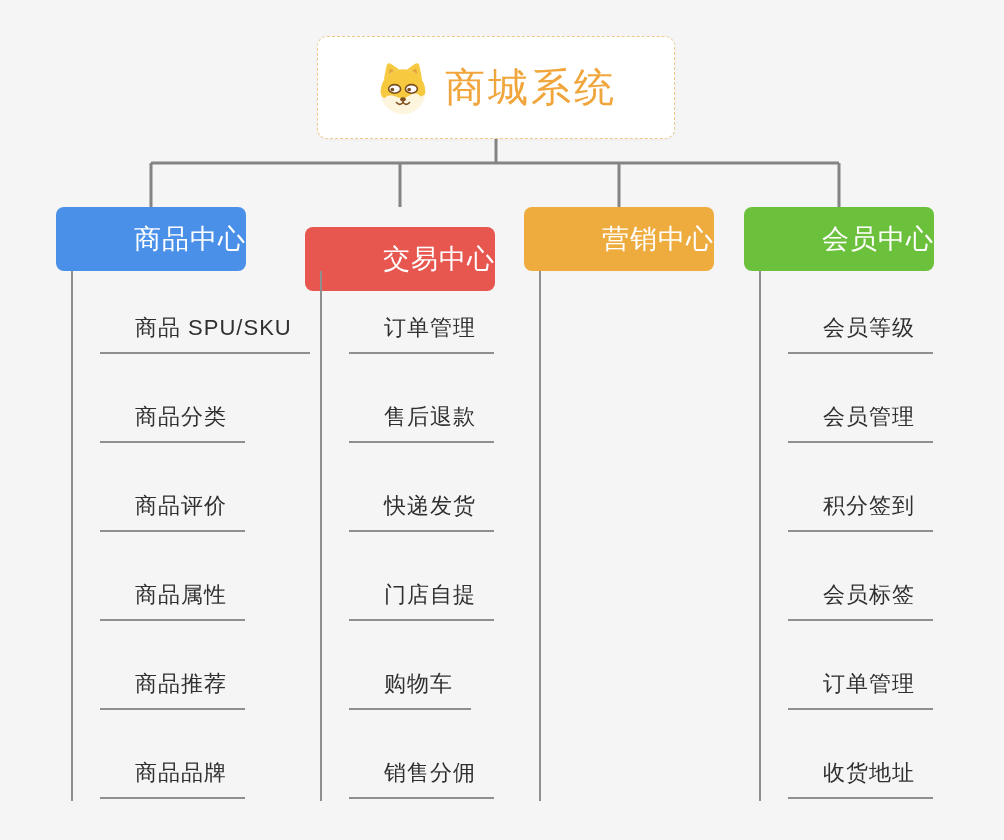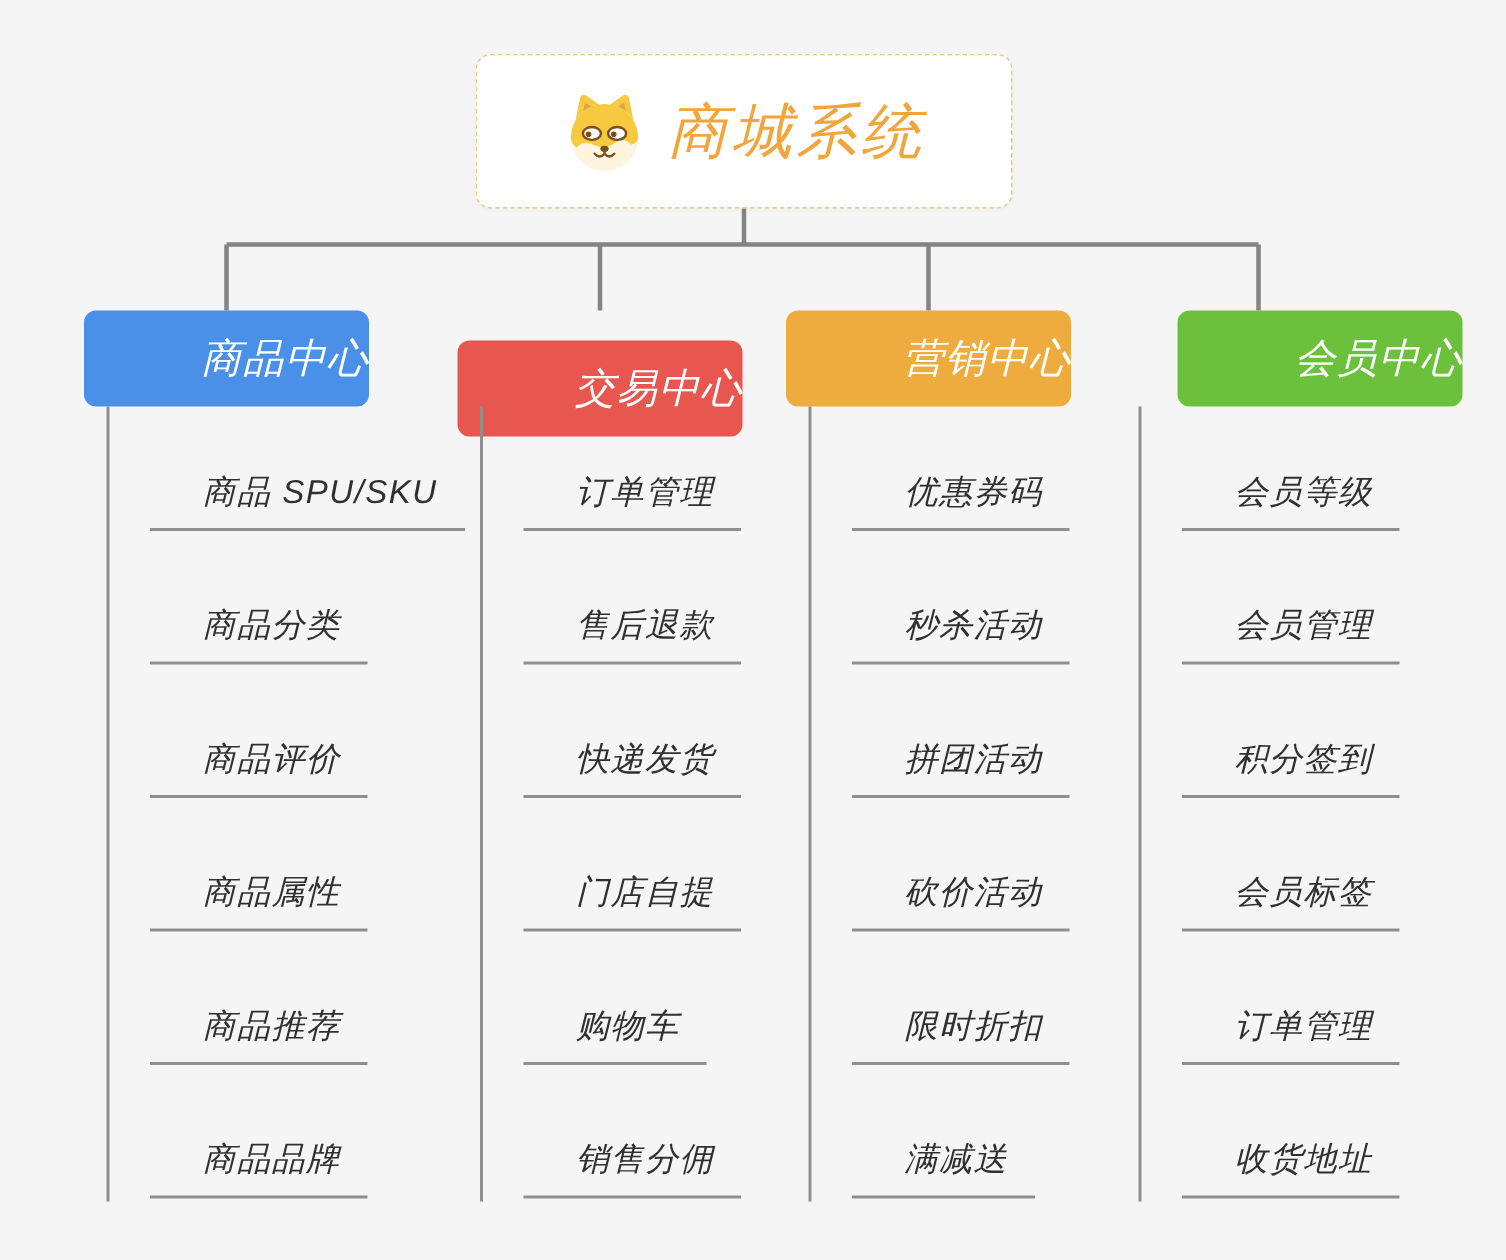--- a/index.html
+++ b/index.html
@@ -13,21 +13,20 @@
   * { margin: 0; padding: 0; box-sizing: border-box; }
   html, body {
     font-family: "Liberation Sans", "DejaVu Sans", sans-serif;
   }
   .canvas {
     position: relative;
     width: 1004px;
     height: 840px;
     background: var(--background);
     overflow: hidden;
-    font-style: italic;
   }
   
   .connectors {
     position: absolute;
     left: 0; top: 0;
     width: 1004px; height: 840px;
     pointer-events: none;
   }
   .connectors path {
     stroke: var(--connector);
@@ -189,62 +188,42 @@
           <span class="leaf-label">销售分佣</span>
         </div>
       </div>
   </div>
 
   <div class="branch-col" id="col-2">
     <div class="branch-node" style="background: rgb(238, 172, 62);">
       <span class="branch-label">营销中心</span>
     </div>
     <div class="trunk"></div>
+  </div>
+
+  <div class="branch-col" id="col-3">
+    <div class="branch-node" style="background: rgb(108, 193, 60);">
+      <span class="branch-label">会员中心</span>
+    </div>
+    <div class="trunk"></div>
     <div class="leaf-list">
         <div class="leaf">
-          <span class="leaf-label">优惠券码</span>
-        </div>
-        <div class="leaf">
-          <span class="leaf-label">秒杀活动</span>
-        </div>
-        <div class="leaf">
-          <span class="leaf-label">拼团活动</span>
-        </div>
-        <div class="leaf">
-          <span class="leaf-label">砍价活动</span>
-        </div>
-        <div class="leaf">
-          <span class="leaf-label">限时折扣</span>
-        </div>
-        <div class="leaf">
-          <span class="leaf-label">满减送</span>
+          <span class="leaf-label">会员等级</span>
+        </div>
+        <div class="leaf">
+          <span class="leaf-label">会员管理</span>
+        </div>
+        <div class="leaf">
+          <span class="leaf-label">积分签到</span>
+        </div>
+        <div class="leaf">
+          <span class="leaf-label">会员标签</span>
+        </div>
+        <div class="leaf">
+          <span class="leaf-label">订单管理</span>
+        </div>
+        <div class="leaf">
+          <span class="leaf-label">收货地址</span>
         </div>
       </div>
   </div>
 
-  <div class="branch-col" id="col-3">
-    <div class="branch-node" style="background: rgb(108, 193, 60); margin-left: 41px;">
-      <span class="branch-label">会员中心</span>
-    </div>
-    <div class="trunk"></div>
-    <div class="leaf-list">
-        <div class="leaf">
-          <span class="leaf-label">会员等级</span>
-        </div>
-        <div class="leaf">
-          <span class="leaf-label">会员管理</span>
-        </div>
-        <div class="leaf">
-          <span class="leaf-label">积分签到</span>
-        </div>
-        <div class="leaf">
-          <span class="leaf-label">会员标签</span>
-        </div>
-        <div class="leaf">
-          <span class="leaf-label">订单管理</span>
-        </div>
-        <div class="leaf">
-          <span class="leaf-label">收货地址</span>
-        </div>
-      </div>
-  </div>
-
 </div>
 
 </body></html>

